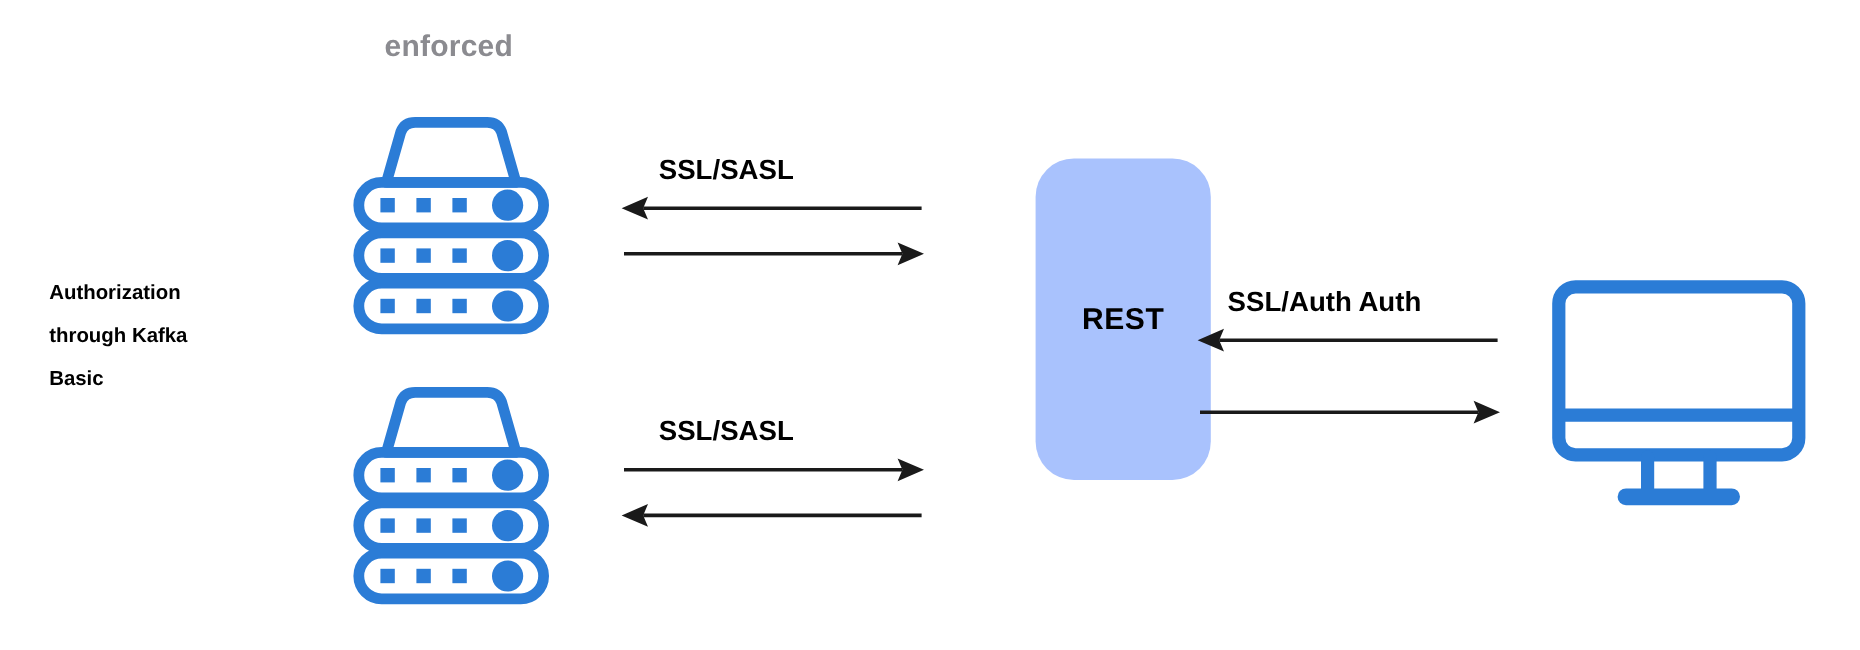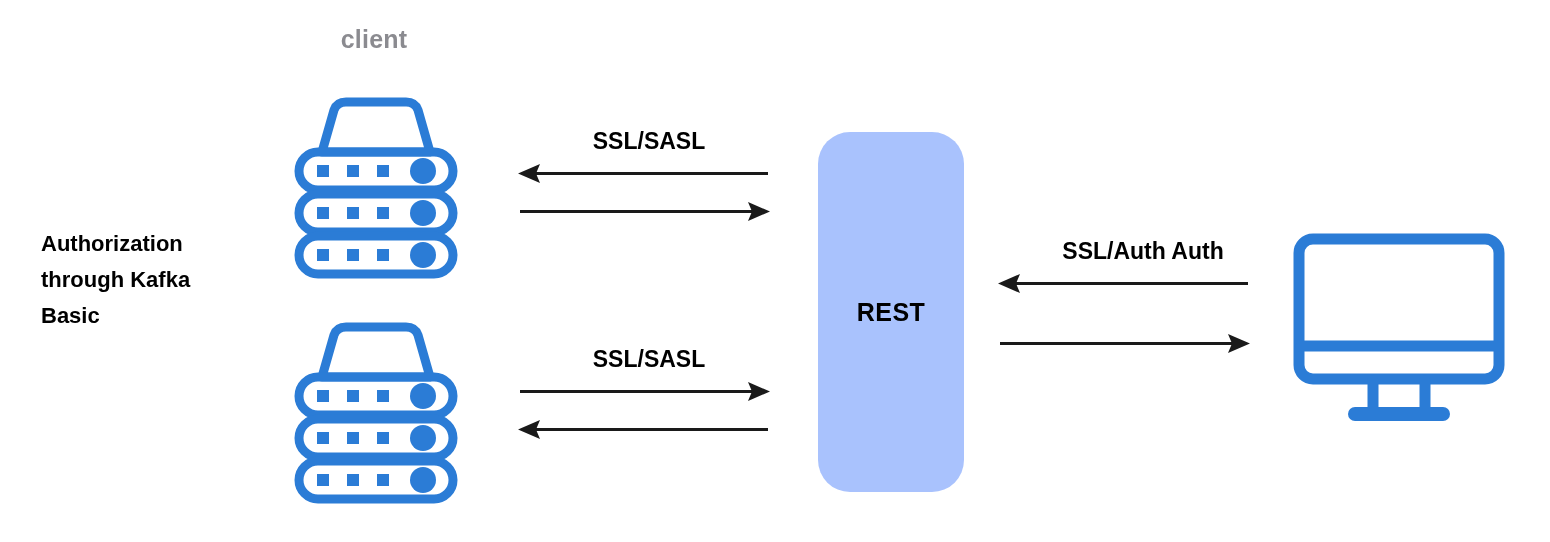--- a/index.html
+++ b/index.html
@@ -24,34 +24,33 @@
     font-size: 25px;
     font-weight: bold;
     color: #8b8b90;
     letter-spacing: 0.2px;
     white-space: nowrap;
     text-align: center;
   }
 
   
   .annotation {
-    font-size: 22px;
+    font-size: 17px;
     font-weight: bold;
     color: #000000;
     line-height: 36px;
     width: 210px;
   }
 
   
   .edge-label {
     font-size: 23px;
     font-weight: bold;
     color: #000000;
     white-space: nowrap;
-    text-align: center;
   }
 
   
   .rest-box {
     border-radius: 32px;
     display: flex;
     align-items: center;
     justify-content: center;
   }
   .rest-label {
@@ -65,21 +64,21 @@
   .arrow-svg { display: block; overflow: visible; }
 
   
   .icon-svg { display: block; overflow: visible; }
 </style>
 </head>
 <body>
 
 <div id="canvas">
 
-  <div class="abs group-label" style="left:274px; top:25px; width:200px;">client</div>
+  <div class="abs group-label" style="left:274px; top:25px; width:200px;">enforced</div>
 
 
   <div class="abs annotation" style="left:41px; top:226px;">
     <div>Authorization</div>
     <div>through Kafka</div>
     <div>Basic</div>
   </div>
 
   <div class="abs" style="left:292px; top:96px; width:168px; height:175px;">
     <svg class="icon-svg" width="168" height="175" viewBox="0 0 168 175">
@@ -165,21 +164,21 @@
         <path d="M 258 13.5 L 236 4 L 240 13.5 L 236 23 Z" fill="#1a1a1a"></path>
       </g>
 
       <g>
         <line x1="24" y1="51.5" x2="256" y2="51.5" stroke="#1a1a1a" stroke-width="3"></line>
         <path d="M 6 51.5 L 28 42 L 24 51.5 L 28 61 Z" fill="#1a1a1a"></path>
       </g>
     </svg>
   </div>
 
-  <div class="abs rest-box" style="left:818px; top:132px; width:146px; height:360px; background:#a9c2fd;">
+  <div class="abs rest-box" style="left:863px; top:132px; width:146px; height:268px; background:#a9c2fd;">
     <span class="rest-label">REST</span>
   </div>
 
   <div class="abs edge-label" style="left:1023px; top:238px; width:240px;">SSL/Auth Auth</div>
 
   <div class="abs" style="left:992px; top:270px; width:262px; height:88px;">
     <svg class="arrow-svg" width="262" height="88" viewBox="0 0 262 88">
 
       <g>
         <line x1="24" y1="13.5" x2="256" y2="13.5" stroke="#1a1a1a" stroke-width="3"></line>

